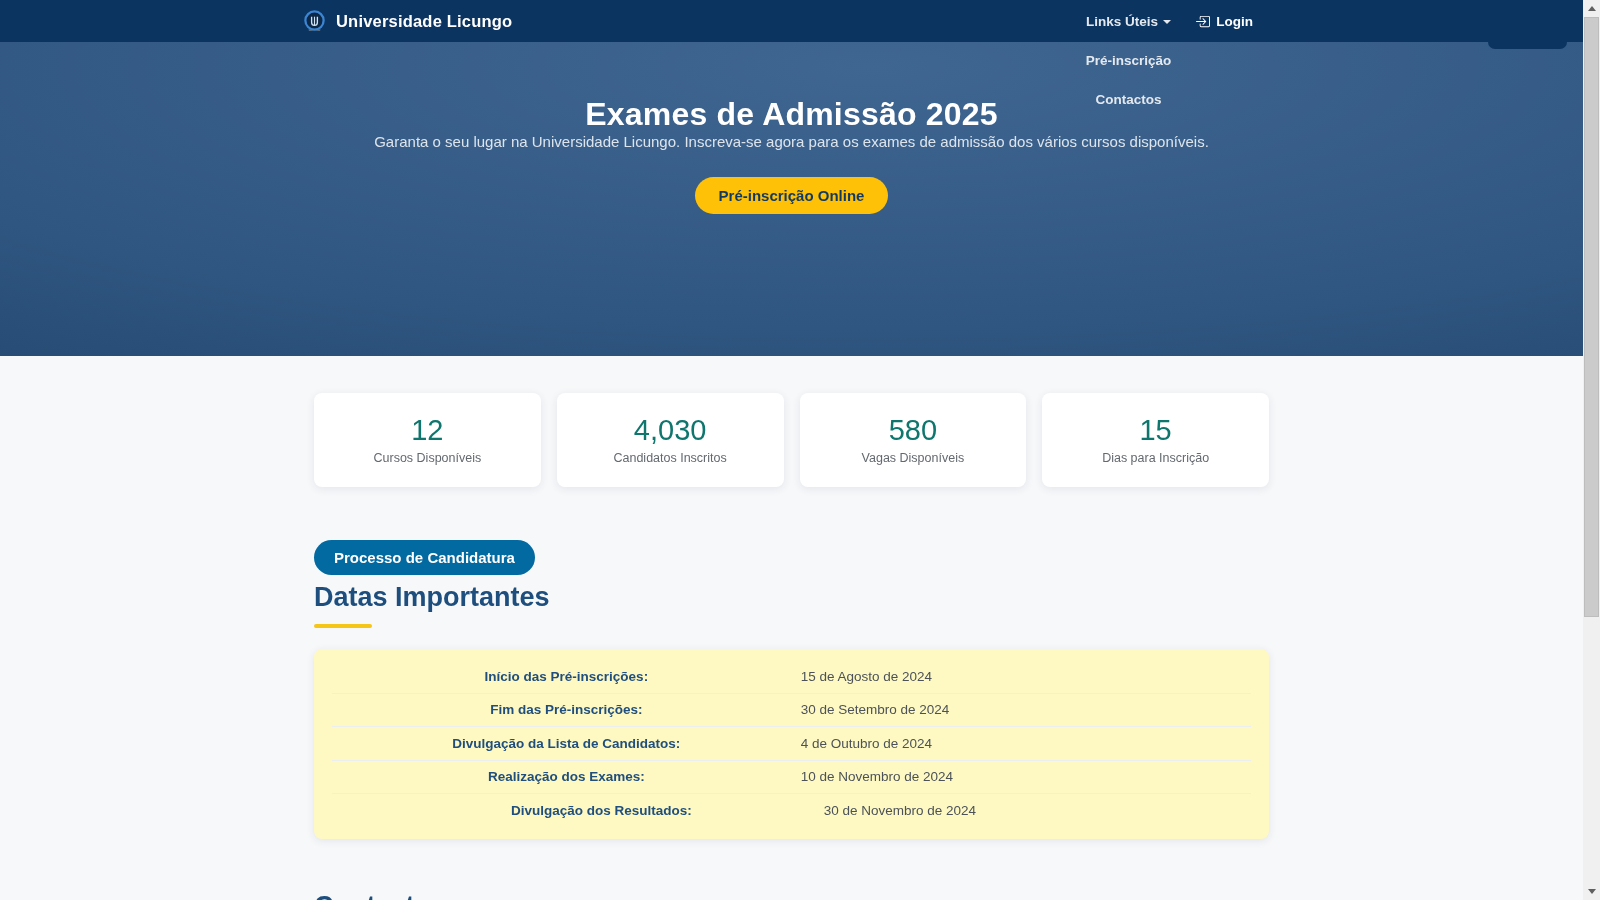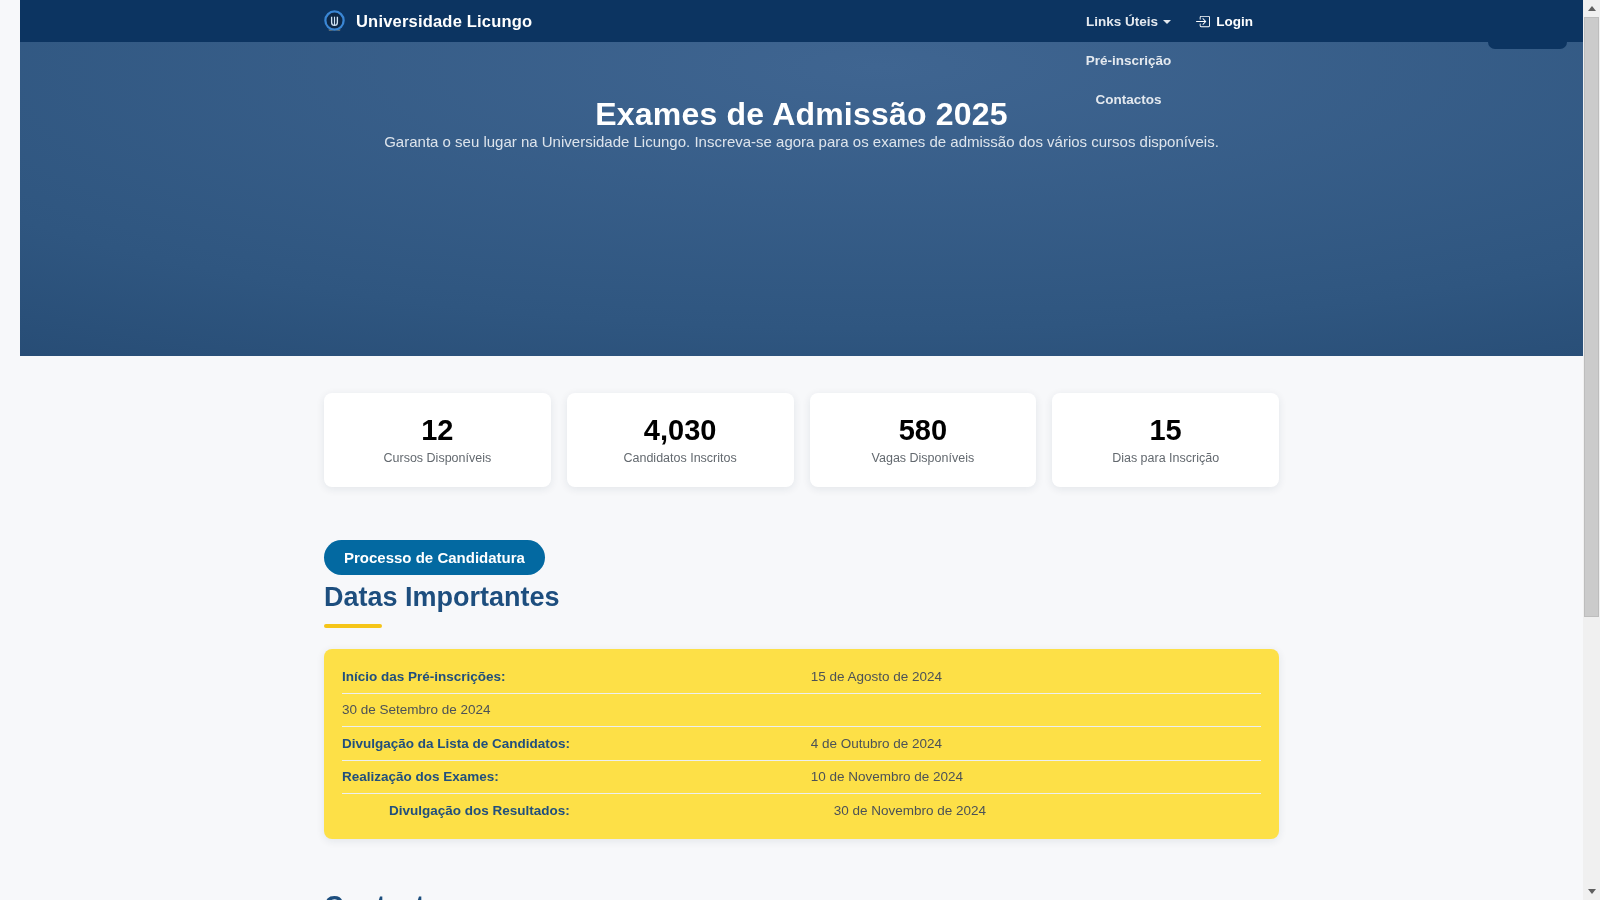--- a/index.html
+++ b/index.html
@@ -1,20 +1,20 @@
 <!DOCTYPE html>
 <html><head>
 <meta charset="utf-8">
 <style>
   * { margin:0; padding:0; box-sizing:border-box; }
   html,body { width:1600px; height:900px; overflow:hidden;
     font-family:"Liberation Sans","DejaVu Sans",sans-serif;
     background:#f7f8fa; }
 
-  .viewport { position:relative; width:1583px; height:900px; overflow:hidden;padding-left:20px; }
+  .viewport { position:relative; width:1583px; height:900px; overflow:hidden; }
 
   
   .navbar { position:relative; height:42px; background:#0c3461;
     display:flex; align-items:center; justify-content:space-between;
     padding:0 330px 0 302px; z-index:5; }
   .brand { display:flex; align-items:center; gap:9px; cursor:pointer; }
   .brand-logo { width:25px; height:25px; display:block; }
   .brand-text { color:#ffffff; font-size:16.5px; font-weight:bold; letter-spacing:.2px; }
   .nav-links { display:flex; align-items:center; gap:24px; }
   .nav-link { color:#e4e9ef; font-size:13.5px; font-weight:bold; cursor:pointer;
@@ -39,32 +39,32 @@
     font-size:15px; font-weight:bold; border:none; border-radius:19px;
     padding:10px 24px; cursor:pointer; font-family:inherit; }
 
   
   .container { width:955px; margin:0 auto; }
 
   .stats-row { display:flex; gap:16px; margin-top:37px; }
   .stat-card { flex:1; background:#ffffff; border-radius:8px; height:94px;
     box-shadow:0 2px 8px rgba(20,40,70,.09); display:flex; flex-direction:column;
     align-items:center; justify-content:center; }
-  .stat-value { color:#000000; font-size:29px; font-weight:bold; line-height:1.1; }
+  .stat-value { color:#0f766e; font-size:29px; font-weight:normal; line-height:1.1; }
   .stat-label { color:#63696f; font-size:12.5px; margin-top:4px; }
 
   .process-section { margin-top:53px; }
   .badge-pill { display:inline-block; background:#0369a1; color:#ffffff;
     font-size:15px; font-weight:bold; padding:9px 20px; border-radius:18px; }
   .section-heading { color:#1d4e7e; font-size:27px; font-weight:bold; margin-top:7px; }
   .heading-underline { width:58px; height:4px; background:#f5c518; border-radius:2px;
     margin-top:11px; }
 
-  .dates-card { background:#fde047; border-radius:8px; margin-top:21px;
-    box-shadow:0 2px 8px rgba(20,40,70,.09); padding:11px 18px; }
+  .dates-card { background:#fef9c3; border-radius:8px; margin-top:21px;
+    box-shadow:0 2px 8px rgba(20,40,70,.09); padding:11px 18px;text-align:center; }
   .date-row { display:flex; align-items:center; height:33.5px;
     border-bottom:1px solid #eceff1; }
   .date-row:last-child { border-bottom:none;margin-left:47px; }
   .date-label { width:51%; color:#214f7d; font-size:13.5px; font-weight:bold; }
   .date-value { color:#4c5257; font-size:13.5px; }
 
   .contacts-section { margin-top:52px; }
 
   
   .scrollbar { position:absolute; top:0; right:0; width:17px; height:900px;
@@ -131,20 +131,23 @@
         </span>
         <span>Login</span>
       </a>
     </nav>
   </header>
   <div class="navbar-tab"></div>
 
   <section class="hero">
     <h1 class="hero-title">Exames de Admissão 2025</h1>
     <p class="hero-subtitle">Garanta o seu lugar na Universidade Licungo. Inscreva-se agora para os exames de admissão dos vários cursos disponíveis.</p>
+    <div>
+      <button class="hero-cta">Pré-inscrição Online</button>
+    </div>
   </section>
 
   <main class="container">
 
     <div class="stats-row">
         <div class="stat-card">
         <div class="stat-value">12</div>
         <div class="stat-label">Cursos Disponíveis</div>
       </div>
         <div class="stat-card">
@@ -166,20 +169,21 @@
       <h2 class="section-heading">Datas Importantes</h2>
       <div class="heading-underline"></div>
 
       <div class="dates-card">
         <div>
             <div class="date-row">
             <span class="date-label">Início das Pré-inscrições:</span>
             <span class="date-value">15 de Agosto de 2024</span>
           </div>
             <div class="date-row">
+            <span class="date-label">Fim das Pré-inscrições:</span>
             <span class="date-value">30 de Setembro de 2024</span>
           </div>
             <div class="date-row">
             <span class="date-label">Divulgação da Lista de Candidatos:</span>
             <span class="date-value">4 de Outubro de 2024</span>
           </div>
             <div class="date-row">
             <span class="date-label">Realização dos Exames:</span>
             <span class="date-value">10 de Novembro de 2024</span>
           </div>

